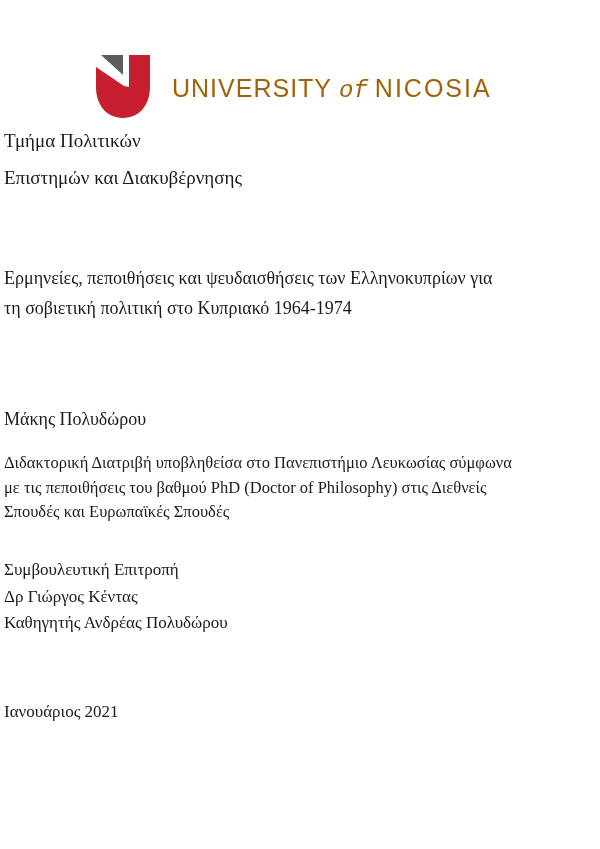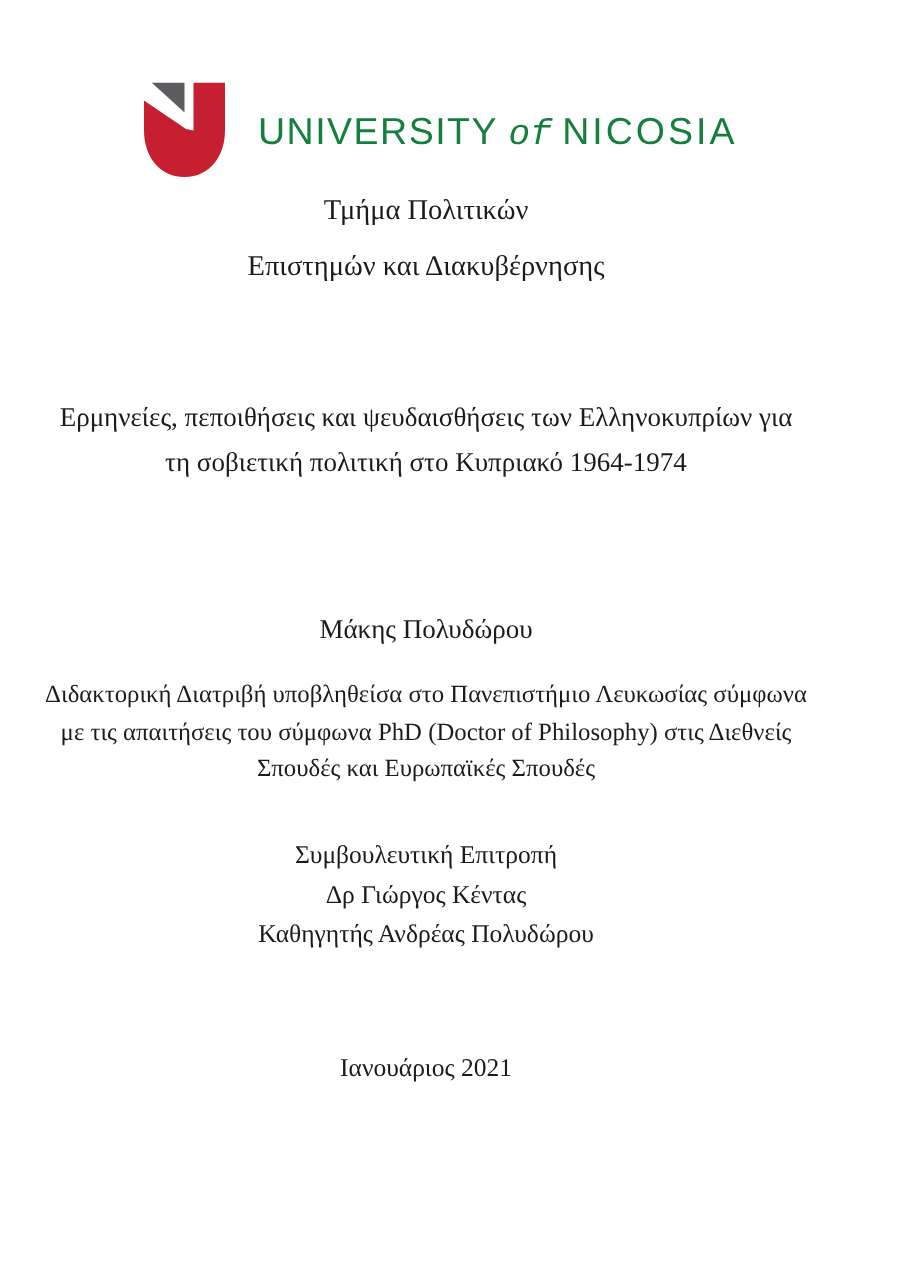--- a/index.html
+++ b/index.html
@@ -13,29 +13,29 @@
   }
   .page { position:absolute; inset:0; background:#ffffff; }
 
   
   .logo-row { position:absolute; left:96px; top:55px; width:420px; height:64px; }
   .shield { position:absolute; left:0; top:0; width:54px; height:63px; }
   .brand {
     position:absolute; left:76px; top:19px;
     display:flex; align-items:baseline; gap:7px;
     font-family:"Liberation Sans","DejaVu Sans",sans-serif;
-    color:#15803d; white-space:nowrap;
+    color:#a16207; white-space:nowrap;
   }
   .brand .caps1 { font-size:25px; font-weight:500; letter-spacing:1px; }
   .brand .of    { font-family:Liberation Mono, monospace;
                   font-style:italic; font-size:24px; font-weight:400; }
   .brand .caps2 { font-size:25px; font-weight:500; letter-spacing:2px; }
 
   
-  .tblock { position:absolute; left:4px; width:560px; text-align:center; }
+  .tblock { position:absolute; left:4px; width:560px; }
 
   .dept      { top:122px; font-size:19px; line-height:37px; }
   .thesis-title { top:263px; font-size:18px; line-height:30px; }
   .author    { top:386px; font-size:18px; line-height:24px;margin-top:21px; }
   .statement { top:451px; font-size:16.5px; line-height:24.5px; }
   .committee-heading { top:558px; font-size:17px; line-height:24px; }
   .committee-members { top:584px; font-size:17px; line-height:26px; }
   .date      { top:700px; font-size:17px; line-height:24px; }
 </style>
 </head>
@@ -62,21 +62,21 @@
 
   <div class="tblock thesis-title">
     <div>Ερμηνείες, πεποιθήσεις και ψευδαισθήσεις των Ελληνοκυπρίων για</div>
     <div>τη σοβιετική πολιτική στο Κυπριακό 1964-1974</div>
   </div>
 
   <div class="tblock author">Μάκης Πολυδώρου</div>
 
   <div class="tblock statement">
     <div>Διδακτορική Διατριβή υποβληθείσα στο Πανεπιστήμιο Λευκωσίας σύμφωνα</div>
-    <div>με τις απαιτήσεις του σύμφωνα PhD (Doctor of Philosophy) στις Διεθνείς</div>
+    <div>με τις πεποιθήσεις του βαθμού PhD (Doctor of Philosophy) στις Διεθνείς</div>
     <div>Σπουδές και Ευρωπαϊκές Σπουδές</div>
   </div>
 
   <div class="tblock committee-heading">Συμβουλευτική Επιτροπή</div>
   <div class="tblock committee-members">
     <div>Δρ Γιώργος Κέντας</div>
     <div>Καθηγητής Ανδρέας Πολυδώρου</div>
   </div>
 
   <div class="tblock date">Ιανουάριος 2021</div>

